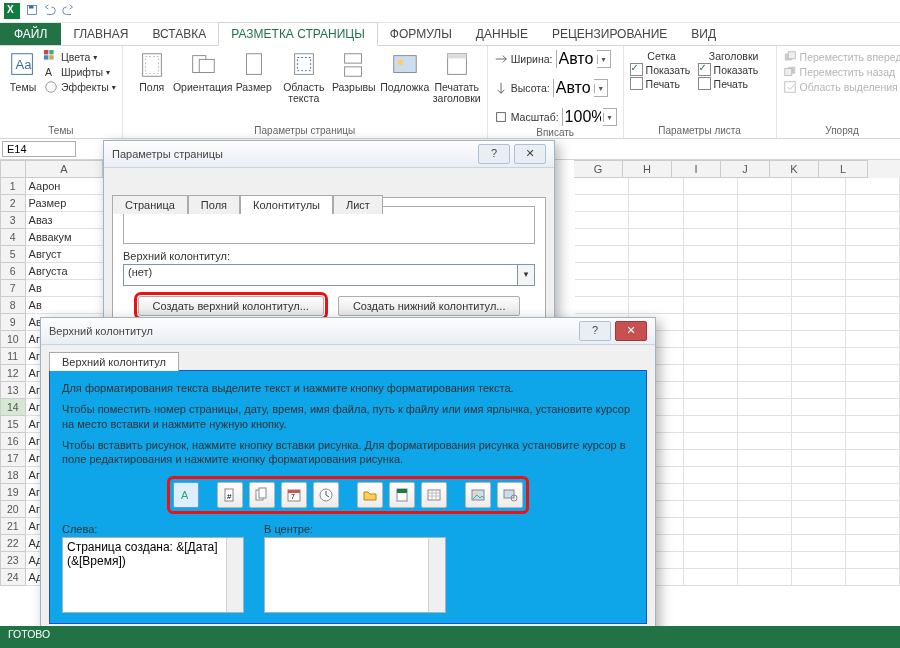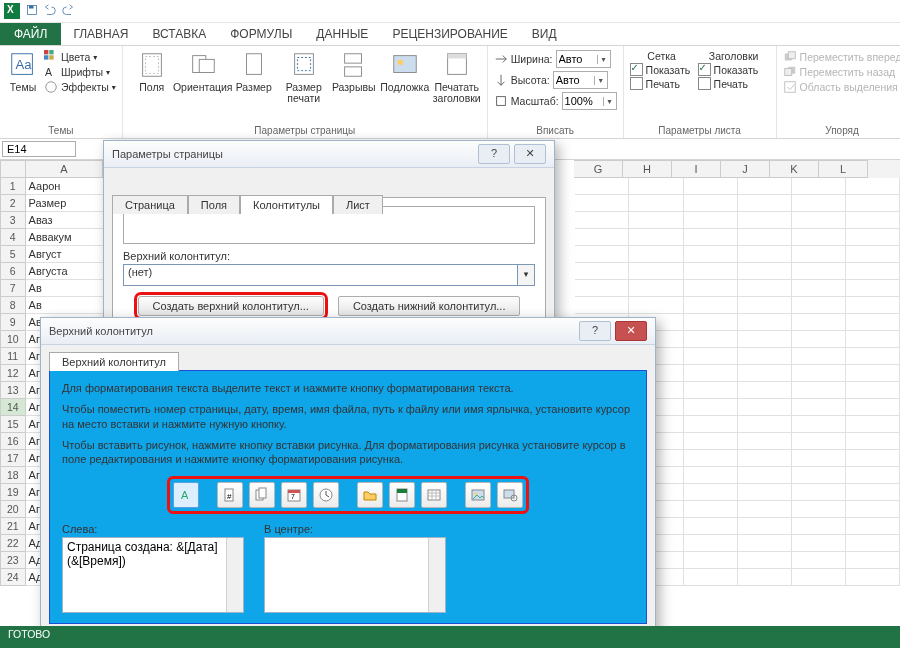--- a/index.html
+++ b/index.html
@@ -22,21 +22,21 @@
   .group-label{text-align:center;font-size:10px;color:#666;padding:1px 0 2px}
   .big-btn{display:flex;flex-direction:column;align-items:center;width:48px;padding-top:2px;gap:2px}
   .big-btn svg{width:30px;height:30px}
   .big-btn span{font-size:10.5px;text-align:center;line-height:11px}
   .stack{display:flex;flex-direction:column;gap:1px;padding-top:2px}
   .stack-row{display:flex;align-items:center;gap:3px;font-size:10.5px;white-space:nowrap}
   .stack-row svg{width:14px;height:14px}
   .chk{width:11px;height:11px;border:1px solid #888;display:inline-block;position:relative}
   .chk.on:after{content:"✓";position:absolute;left:0;top:-2px;font-size:10px;color:#217346}
   .combo{display:inline-flex;align-items:center;border:1px solid #adadad;height:16px;background:#fff}
-  .combo input{border:none;width:36px;font-size:11px;padding:0 2px;outline:none}
+  .combo input{border:none;width:36px;font-size:16px;padding:0 2px;outline:none}
   .combo .arr{width:12px;text-align:center;border-left:1px solid #adadad;font-size:8px;color:#555}
   .disabled{color:#b5b5b5}
   
   .fx-row{height:20px;border-bottom:1px solid #d4d4d4;display:flex;align-items:center}
   .namebox{width:64px;border:1px solid #adadad;margin:0 2px;font-size:11px;padding:1px 4px;background:#fff}
   
   .grid-area{position:relative;height:470px;background:#fff}
   .col-headers{display:flex;height:18px;background:#f3f3f3;position:relative}
   .rowcol-corner{width:24px;border:1px solid #ccc;background:#f3f3f3}
   .col-h{border:1px solid #ccc;border-left:none;text-align:center;font-size:11px;color:#555;line-height:17px}
@@ -98,20 +98,21 @@
           <path d="M6 4a5 5 0 0 0 0 10h6" fill="none" stroke="#3a6ea5"></path>
           <path d="M10 1l4 3-4 3" fill="none" stroke="#3a6ea5"></path>
         </svg></span>
   </div>
 </div>
 
 <div class="tabs">
   <div class="file-tab">ФАЙЛ</div>
   <div class="tab">ГЛАВНАЯ</div>
   <div class="tab">ВСТАВКА</div>
+  <div class="tab active">РАЗМЕТКА СТРАНИЦЫ</div>
   <div class="tab">ФОРМУЛЫ</div>
   <div class="tab">ДАННЫЕ</div>
   <div class="tab">РЕЦЕНЗИРОВАНИЕ</div>
   <div class="tab">ВИД</div>
 </div>
 
 <div class="ribbon">
   <div class="group" style="width:118px">
     <div class="group-body">
       <div class="big-btn" style="width:34px">
@@ -171,21 +172,21 @@
           <svg viewBox="0 0 32 32">
             <rect x="8" y="4" width="16" height="22" fill="#fff" stroke="#888"></rect>
           </svg>
           <span>Размер</span>
         </div>
       <div class="big-btn">
           <svg viewBox="0 0 32 32">
             <rect x="6" y="4" width="20" height="22" fill="#fff" stroke="#888"></rect>
             <rect x="9" y="8" width="14" height="14" fill="none" stroke="#3a6ea5" stroke-dasharray="2"></rect>
           </svg>
-          <span>Размер печати</span>
+          <span>Область текста</span>
         </div>
       <div class="big-btn">
           <svg viewBox="0 0 32 32">
             <rect x="6" y="4" width="18" height="10" fill="#fff" stroke="#888"></rect>
             <rect x="6" y="18" width="18" height="10" fill="#fff" stroke="#888"></rect>
           </svg>
           <span>Разрывы</span>
         </div>
       <div class="big-btn">
           <svg viewBox="0 0 32 32">
@@ -200,21 +201,21 @@
             <rect x="6" y="4" width="20" height="5" fill="#ddd"></rect>
           </svg>
           <span>Печатать заголовки</span>
         </div>
     </div>
     <div class="group-label">Параметры страницы</div>
   </div>
 
   <div class="group" style="width:146px">
     <div class="group-body">
-      <div class="stack" style="gap:3px">
+      <div class="stack" style="gap:11px">
         <div class="stack-row">
             <svg viewBox="0 0 16 16">
               <path d="M2 8h12M10 4l4 4-4 4" stroke="#555" fill="none"></path>
             </svg>
             <span>Ширина:</span> 
             <span class="combo">
               <input value="Авто" style="">
               <span class="arr">▾</span>
             </span>
           </div>

